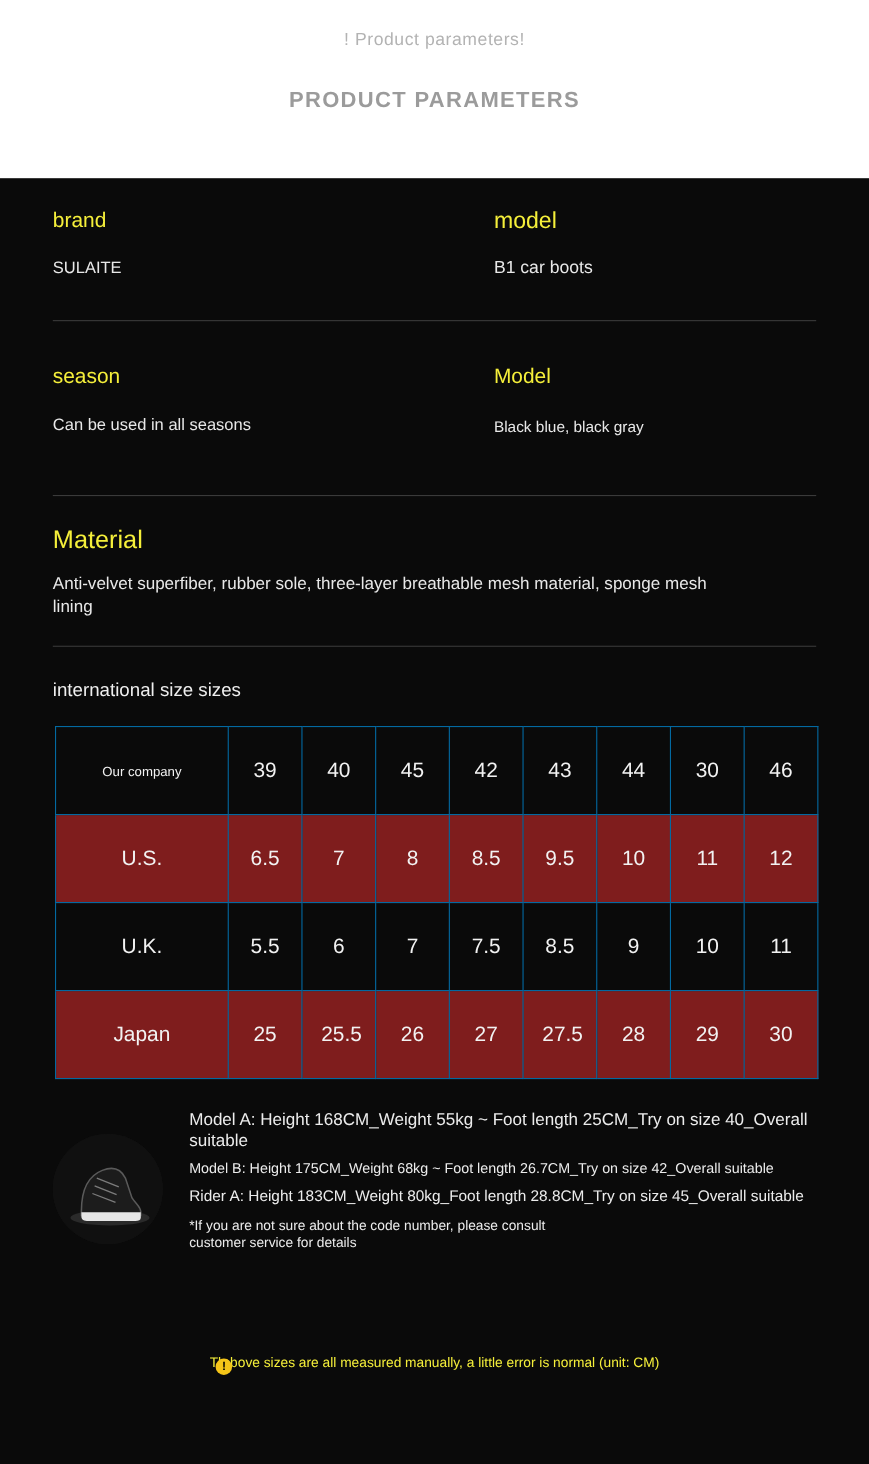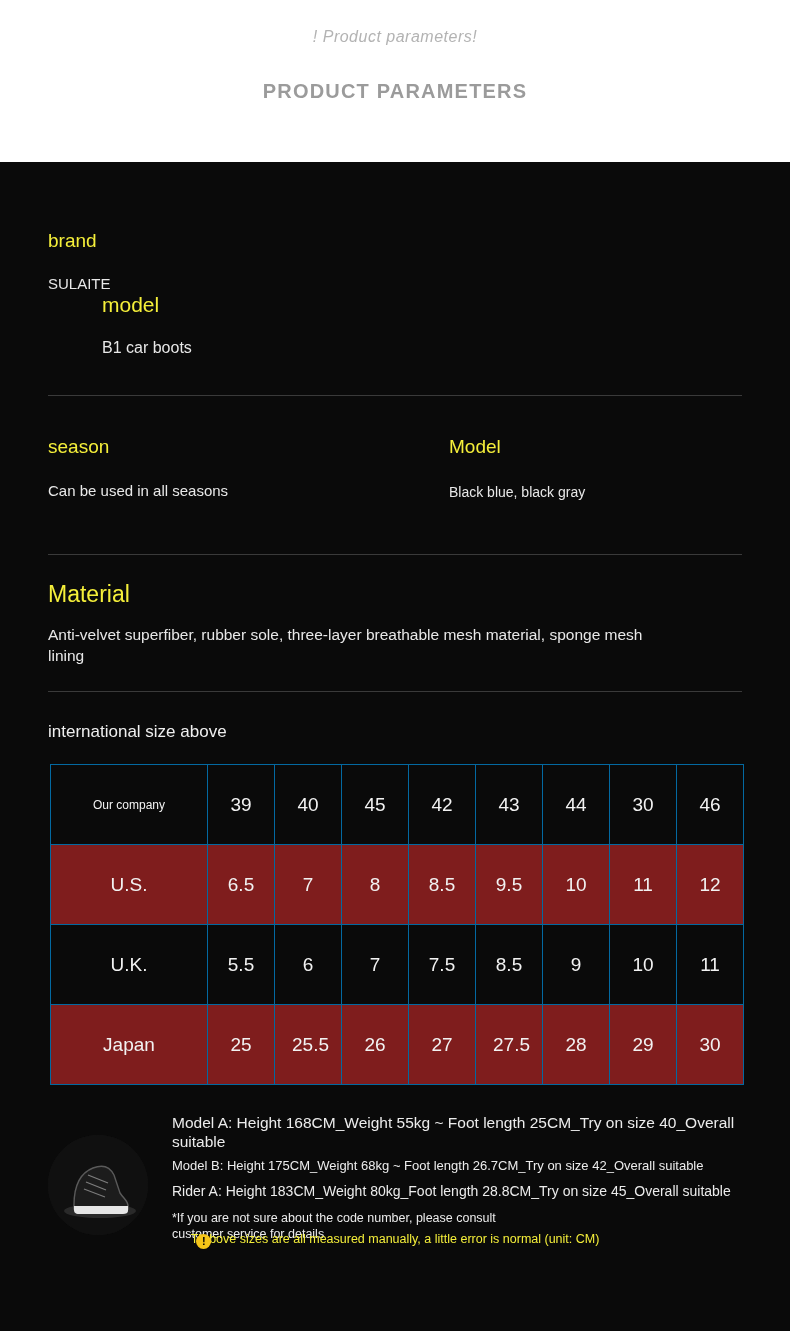--- a/index.html
+++ b/index.html
@@ -29,21 +29,20 @@
   }
   .header-sub {
     position: absolute;
     top: 28px;
     left: 0;
     width: 790px;
     text-align: center;
     font-size: 16px;
     color: #b3b3b3;
     letter-spacing: 0.5px;
-    font-style: italic;
   }
   .header-title {
     position: absolute;
     top: 80px;
     left: 0;
     width: 790px;
     text-align: center;
     font-size: 20px;
     font-weight: bold;
     color: #9b9b9b;
@@ -173,21 +172,21 @@
 
 <div class="page">
 
   <div class="header">
     <div class="header-sub">! Product parameters!</div>
     <div class="header-title">PRODUCT PARAMETERS</div>
   </div>
 
   <div class="specs">
 
-    <div class="spec-row" style="padding-top:68px;flex-direction:column;">
+    <div class="spec-row" style="padding-top:28px;">
       <div class="spec-col">
         <div class="spec-label">brand</div>
         <div class="spec-value" style="margin-top:22px;">SULAITE</div>
       </div>
       <div class="spec-col" style="padding-left:54px;">
         <div class="spec-label" style="font-size:21px;">model</div>
         <div class="spec-value" style="margin-top:22px;font-size:16px;">B1 car boots</div>
       </div>
     </div>
 
@@ -212,21 +211,21 @@
 
   <div class="specs">
     <div style="padding-top:28px;">
       <div class="spec-label" style="font-size:23px;">Material</div>
       <div class="spec-value" style="margin-top:19px;font-size:15.5px;line-height:21px;max-width:620px;">Anti-velvet superfiber, rubber sole, three-layer breathable mesh material, sponge mesh lining</div>
     </div>
   </div>
 
   <div class="divider" style="margin-top:25px;"></div>
 
-  <div class="chart-heading" style="margin-top:30px;margin-bottom:22px;">international size above</div>
+  <div class="chart-heading" style="margin-top:30px;margin-bottom:22px;">international size sizes</div>
 
   <table class="size-table">
     <tbody>
       <tr>
         <td class="rowhead small">Our company</td>
         <td>39</td>
         <td>40</td>
         <td>45</td>
         <td>42</td>
         <td>43</td>

